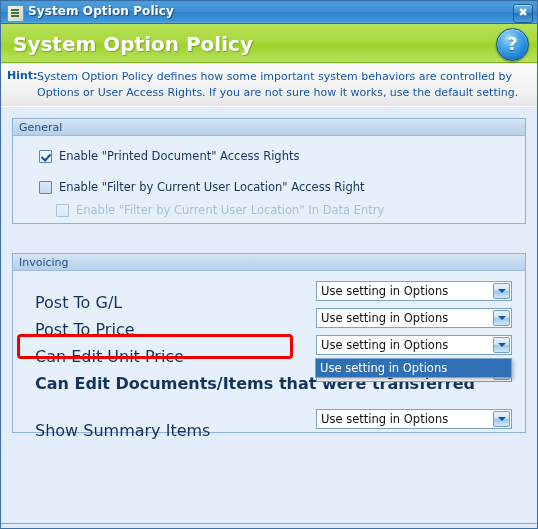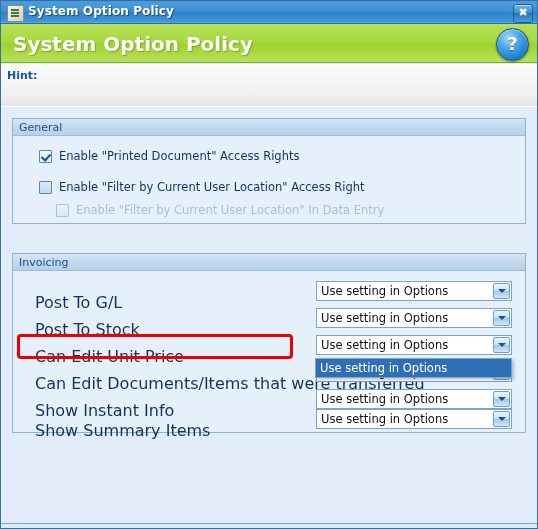--- a/index.html
+++ b/index.html
@@ -318,20 +318,21 @@
     <div class="close-btn">✖</div>
   </div>
 
   <div class="banner">
     <div class="banner-title">System Option Policy</div>
     <div class="help-icon">?</div>
   </div>
 
   <div class="hint">
     <div class="hint-label">Hint:</div>
+    <div class="hint-text">System Option Policy defines how some important system behaviors are controlled by Options or User Access Rights. If you are not sure how it works, use the default setting.</div>
   </div>
 
   <div class="panel">
 
     <div class="group group-general">
       <div class="group-header">
         <span>General</span>
       </div>
 
       <div class="cbrow" style="left:26px; top:30px;">
@@ -357,50 +358,43 @@
 
       <div class="optrow" style="top:27px;">
         <div class="optlabel">Post To G/L</div>
         <div class="combo">
           <div class="combo-value">Use setting in Options</div>
           <div class="combo-arrow"></div>
         </div>
       </div>
 
       <div class="optrow" style="top:54px;">
-        <div class="optlabel">Post To Stock</div>
+        <div class="optlabel">Post To Price</div>
         <div class="combo">
           <div class="combo-value">Use setting in Options</div>
           <div class="combo-arrow"></div>
         </div>
       </div>
 
       <div class="optrow" style="top:81px;">
         <div class="optlabel">Can Edit Unit Price</div>
         <div class="combo">
           <div class="combo-value">Use setting in Options</div>
           <div class="combo-arrow"></div>
         </div>
       </div>
 
-      <div class="optrow" style="top:108px;">
+      <div class="optrow" style="top:108px;font-weight:bold;">
         <div class="optlabel">Can Edit Documents/Items that were transferred</div>
         <div class="combo">
           <div class="combo-value">Use setting in Options</div>
           <div class="combo-arrow"></div>
         </div>
       </div>
 
-      <div class="optrow" style="top:135px;">
-        <div class="optlabel">Show Instant Info</div>
-        <div class="combo">
-          <div class="combo-value">Use setting in Options</div>
-          <div class="combo-arrow"></div>
-        </div>
-      </div>
 
       <div class="optrow" style="top:155px;">
         <div class="optlabel">Show Summary Items</div>
         <div class="combo">
           <div class="combo-value">Use setting in Options</div>
           <div class="combo-arrow"></div>
         </div>
       </div>
     </div>
 

